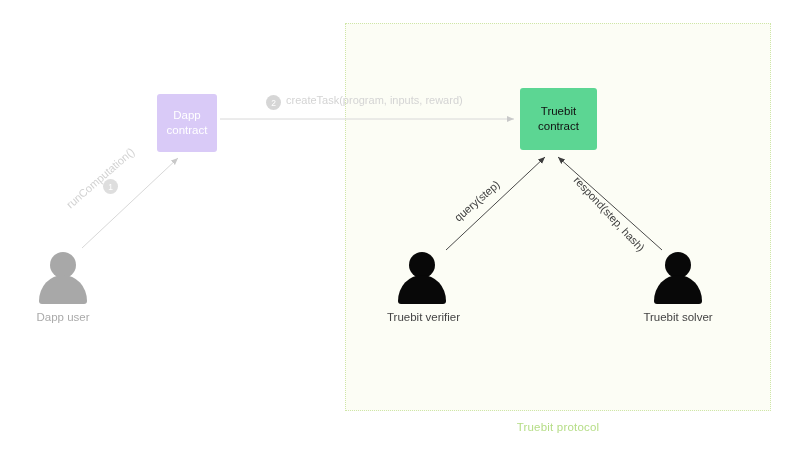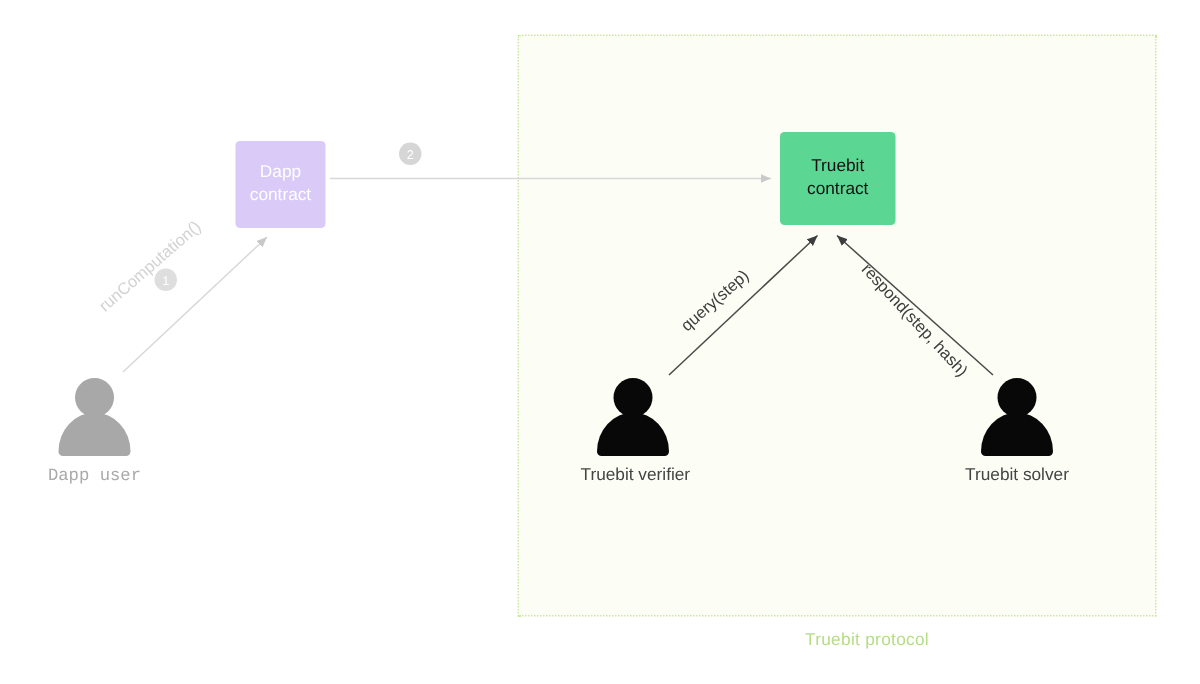--- a/index.html
+++ b/index.html
@@ -27,21 +27,21 @@
     left: 345px;
     top: 23px;
     width: 426px;
     height: 388px;
     background: #fcfdf5;
     border: 1px dotted #cfe6a8;
     box-sizing: border-box;
   }
   .protocol-label {
     position: absolute;
-    left: 365px;
+    left: 345px;
     top: 421px;
     width: 426px;
     text-align: center;
     font-size: 11.5px;
     color: #b5dd86;
     letter-spacing: .2px;
   }
 
   
   .node-box {
@@ -107,21 +107,21 @@
     font-size: 11.5px;
     color: #555555;
     margin-top: 5px;
     white-space: nowrap;
   }
   .actor.gray .head, .actor.gray .body { background: #a8a8a8; }
   .actor.gray .label { color: #aaaaaa; }
   .actor.black .head, .actor.black .body { background: #080808; }
   .actor.black .label { color: #444444; }
 
-  .dapp-user   { left: 28px;  top: 252px; font-family: Liberation Mono, monospace; }
+  .dapp-user   { left: 28px;  top: 252px; }
   .verifier    { left: 387px; top: 252px; }
   .solver      { left: 643px; top: 252px; }
 
   
   .arrow-label {
     position: absolute;
     font-size: 11px;
     white-space: nowrap;
     color: #555555;
   }
@@ -228,18 +228,19 @@
       <div class="head"></div>
       <div class="body"></div>
     </div>
     <div class="label">Truebit verifier</div>
   </div>
 
   <div class="badge badge-1">1</div>
   <div class="badge badge-2">2</div>
 
   <div class="arrow-label lbl-run">runComputation()</div>
+  <div class="arrow-label lbl-create">createTask(program, inputs, reward)</div>
   <div class="arrow-label lbl-query">query(step)</div>
   <div class="arrow-label lbl-respond">respond(step, hash)</div>
 
   <div class="protocol-label">Truebit protocol</div>
 
 </div>
 
 </body></html>

